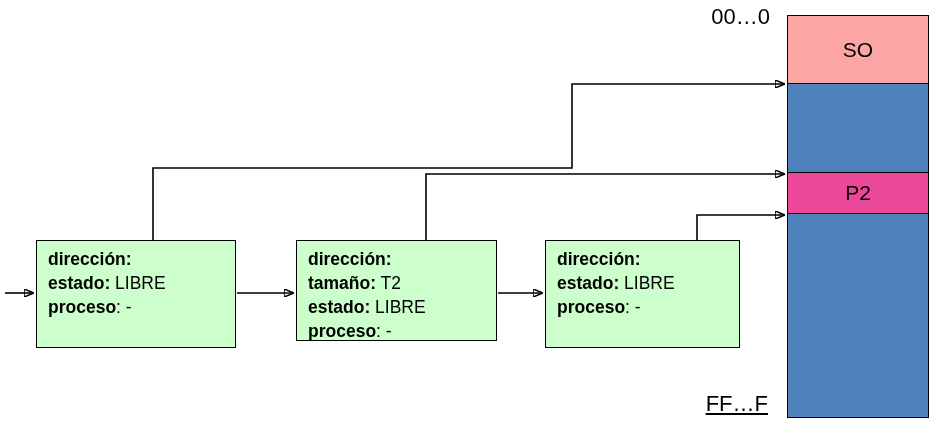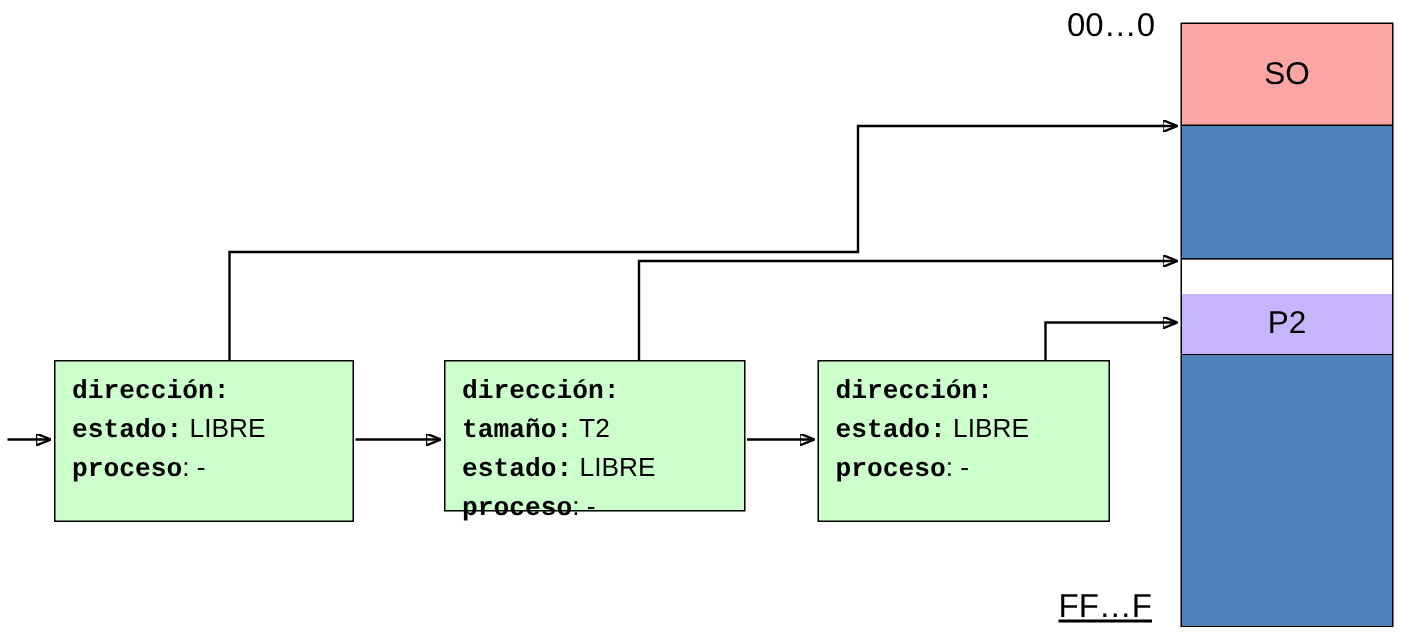--- a/index.html
+++ b/index.html
@@ -6,30 +6,30 @@
   .stage{
     position:relative;width:952px;height:428px;background:#ffffff;overflow:hidden;
     font-family:"Liberation Sans","DejaVu Sans",sans-serif;color:#000;
   }
   .overlay{position:absolute;left:0;top:0;width:952px;height:428px;pointer-events:none;}
   .overlay path{fill:none;stroke:#000;stroke-width:1.6px;}
   .node{
     position:absolute;background:#CCFFCC;border:1.6px solid #000;box-sizing:border-box;
     padding:6px 0 0 11px;font-size:17.5px;line-height:24px;white-space:nowrap;
   }
-  .node .b{font-weight:bold;font-family:Liberation Mono, monospace;}
+  .node .b{font-weight:bold;}
   .column{
     position:absolute;left:787px;top:15px;width:142px;height:403px;
     border:1.6px solid #000;box-sizing:border-box;display:flex;flex-direction:column;
   }
   .seg{box-sizing:border-box;display:flex;align-items:center;justify-content:center;
        font-size:21px;}
   .seg-os   {height:68px;background:#fca5a5;border-bottom:1.6px solid #000;}
   .seg-free1{height:89px;background:#4F81BD;border-bottom:1.6px solid #000;}
-  .seg-p2   {height:41px;background:#c4b5fd;border-bottom:1.6px solid #000;margin-top:23px;}
+  .seg-p2   {height:41px;background:#ec4899;border-bottom:1.6px solid #000;}
   .seg-free2{flex:1;background:#4F81BD;}
   .addr{position:absolute;font-size:22px;width:118px;text-align:right;}
   .addr-top{left:652px;top:4px;}
   .addr-bottom{left:650px;top:391px;text-decoration:underline;}
 </style>
 </head>
 <body>
 
 <div class="stage">
 

